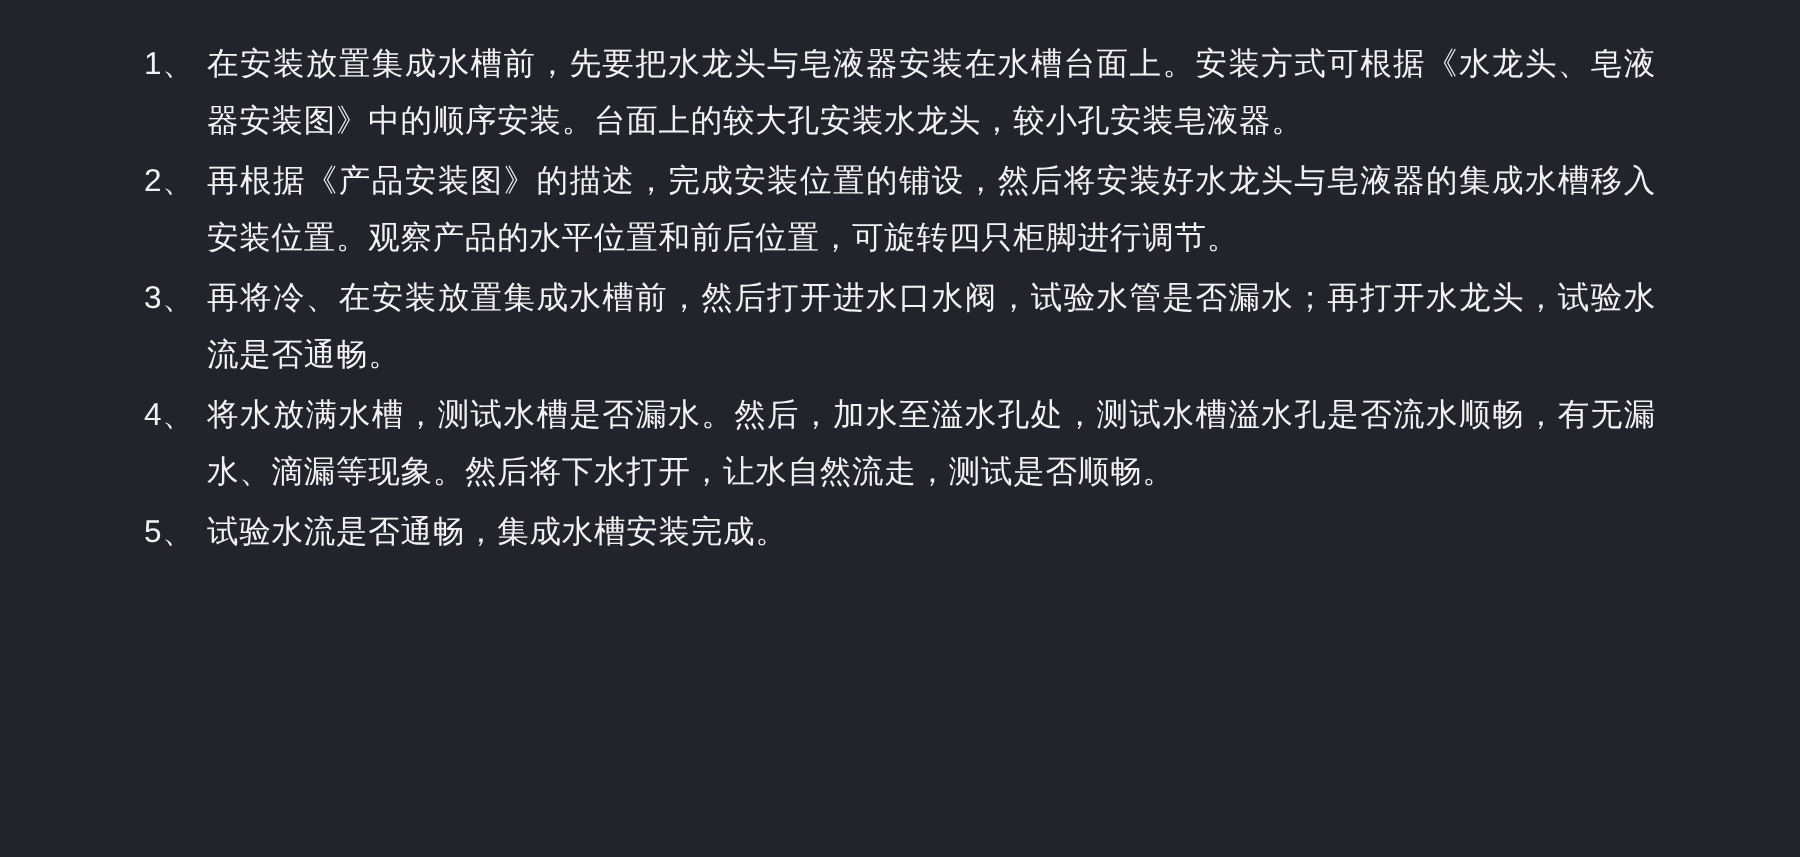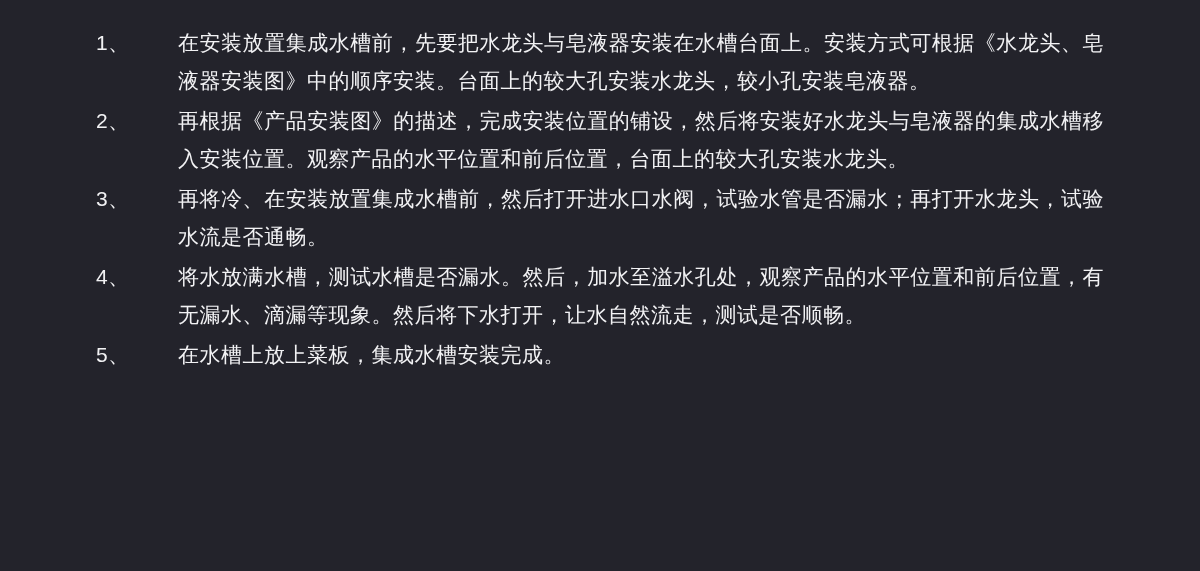--- a/index.html
+++ b/index.html
@@ -39,42 +39,41 @@
     width: 42px;
     text-align: left;
     white-space: nowrap;
     color: #f2f2f4;
   }
   .step-text {
     flex: 1 1 auto;
     text-align: justify;
     text-justify: inter-ideograph;
     color: #f2f2f4;
-    margin-left: 40px;
   }
 </style>
 </head>
 <body>
 
 <div class="page">
   <ol class="steps">
     <li class="step">
       <span class="step-marker">1、</span>
       <span class="step-text">在安装放置集成水槽前，先要把水龙头与皂液器安装在水槽台面上。安装方式可根据《水龙头、皂液器安装图》中的顺序安装。台面上的较大孔安装水龙头，较小孔安装皂液器。</span>
     </li>
     <li class="step">
       <span class="step-marker">2、</span>
-      <span class="step-text">再根据《产品安装图》的描述，完成安装位置的铺设，然后将安装好水龙头与皂液器的集成水槽移入安装位置。观察产品的水平位置和前后位置，台面上的较大孔安装水龙头。</span>
+      <span class="step-text">再根据《产品安装图》的描述，完成安装位置的铺设，然后将安装好水龙头与皂液器的集成水槽移入安装位置。观察产品的水平位置和前后位置，可旋转四只柜脚进行调节。</span>
     </li>
     <li class="step">
       <span class="step-marker">3、</span>
       <span class="step-text">再将冷、在安装放置集成水槽前，然后打开进水口水阀，试验水管是否漏水；再打开水龙头，试验水流是否通畅。</span>
     </li>
     <li class="step">
       <span class="step-marker">4、</span>
-      <span class="step-text">将水放满水槽，测试水槽是否漏水。然后，加水至溢水孔处，观察产品的水平位置和前后位置，有无漏水、滴漏等现象。然后将下水打开，让水自然流走，测试是否顺畅。</span>
+      <span class="step-text">将水放满水槽，测试水槽是否漏水。然后，加水至溢水孔处，测试水槽溢水孔是否流水顺畅，有无漏水、滴漏等现象。然后将下水打开，让水自然流走，测试是否顺畅。</span>
     </li>
     <li class="step">
       <span class="step-marker">5、</span>
-      <span class="step-text">在水槽上放上菜板，集成水槽安装完成。</span>
+      <span class="step-text">试验水流是否通畅，集成水槽安装完成。</span>
     </li>
   </ol>
 </div>
 
 </body></html>

